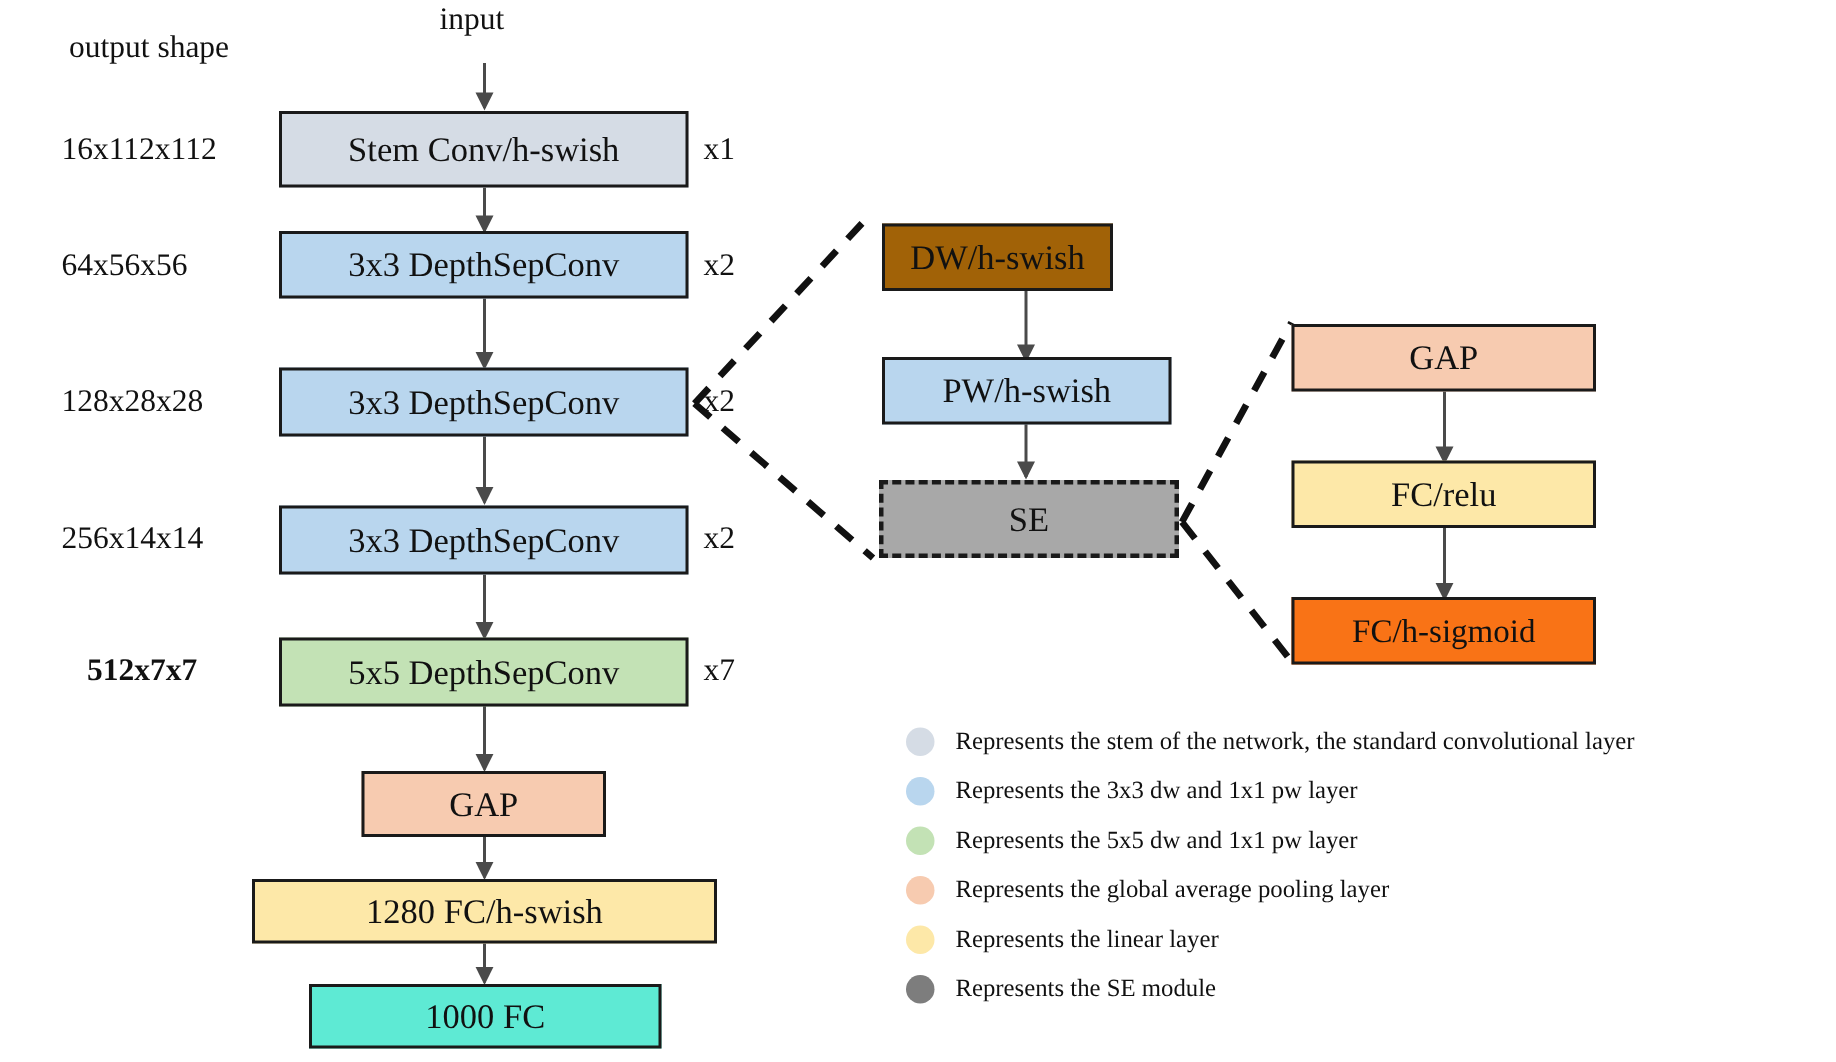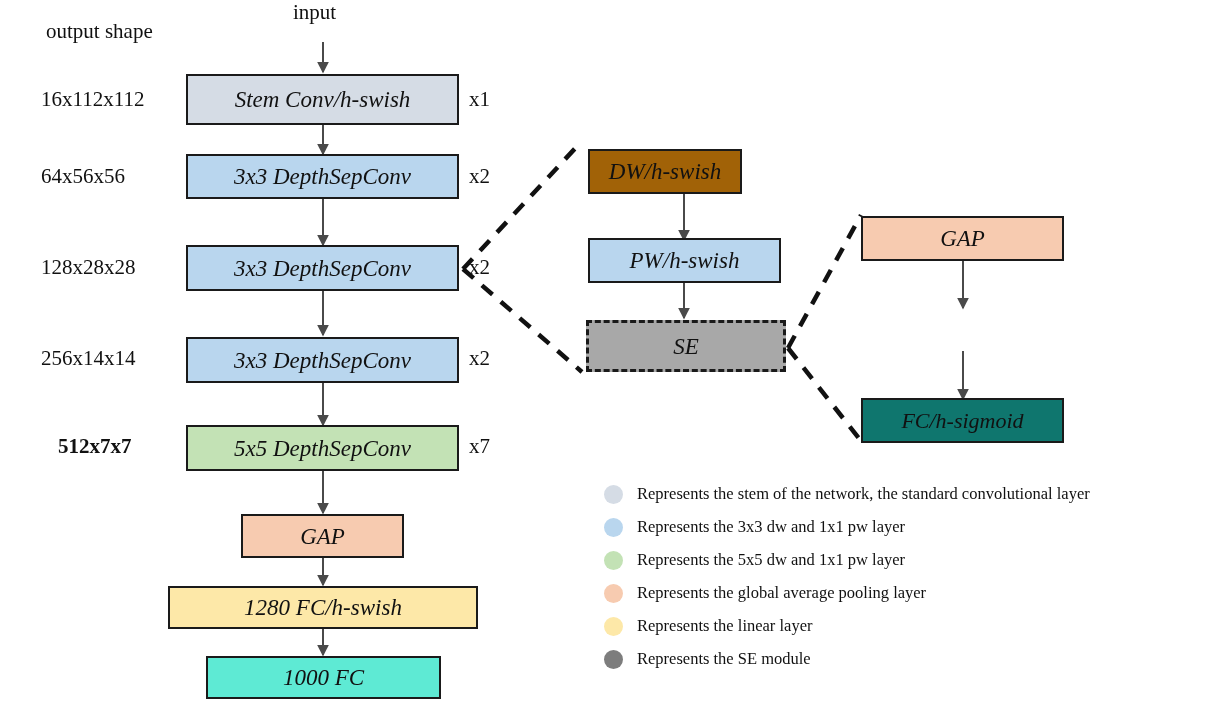--- a/index.html
+++ b/index.html
@@ -24,21 +24,20 @@
   }
   .node {
     position: absolute;
     box-sizing: border-box;
     border: 2.5px solid #1a1a1a;
     display: flex;
     align-items: center;
     justify-content: center;
     line-height: 1;
     white-space: nowrap;
-    font-style: italic;
   }
   .node.dashed {
     border-style: dashed;
     border-width: 3px;
   }
   .plain-label {
     position: absolute;
     white-space: nowrap;
     line-height: 1;
   }
@@ -181,22 +180,25 @@
   </div>
 
   <div class="node dashed" style="left:570px; top:320px; width:200px; height:52px; background:#a8a8a8;">
     <span class="node-text">SE</span>
   </div>
 
   <div class="node" style="left:845px; top:216px; width:203px; height:45px; background:#f7cbb0;">
     <span class="node-text">GAP</span>
   </div>
 
-
-  <div class="node" style="left:845px; top:398px; width:203px; height:45px; background:#0f766e;">
+  <div class="node" style="left:845px; top:307px; width:203px; height:45px; background:#fde8a8;">
+    <span class="node-text">FC/relu</span>
+  </div>
+
+  <div class="node" style="left:845px; top:398px; width:203px; height:45px; background:#f97316;">
     <span class="node-text small">FC/h-sigmoid</span>
   </div>
 
   <div id="legend">
     <div class="legend-row">
       <span class="legend-swatch" style="background:#d5dce5;"></span>
       <span class="legend-text">Represents the stem of the network, the standard convolutional layer</span>
     </div>
     <div class="legend-row">
       <span class="legend-swatch" style="background:#b9d6ee;"></span>

